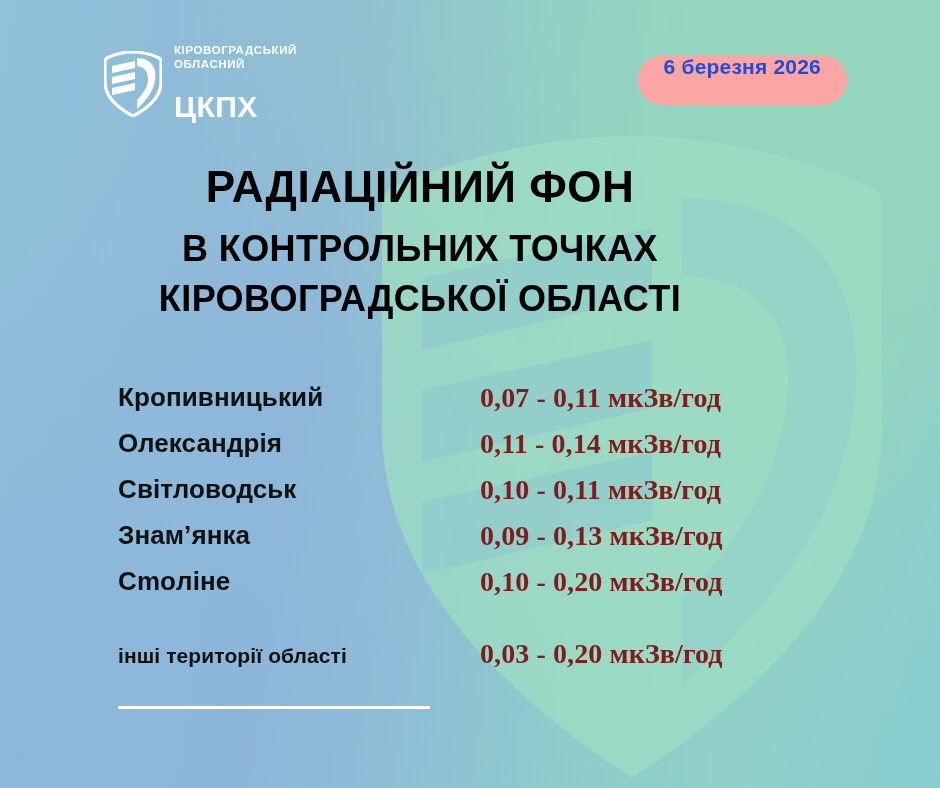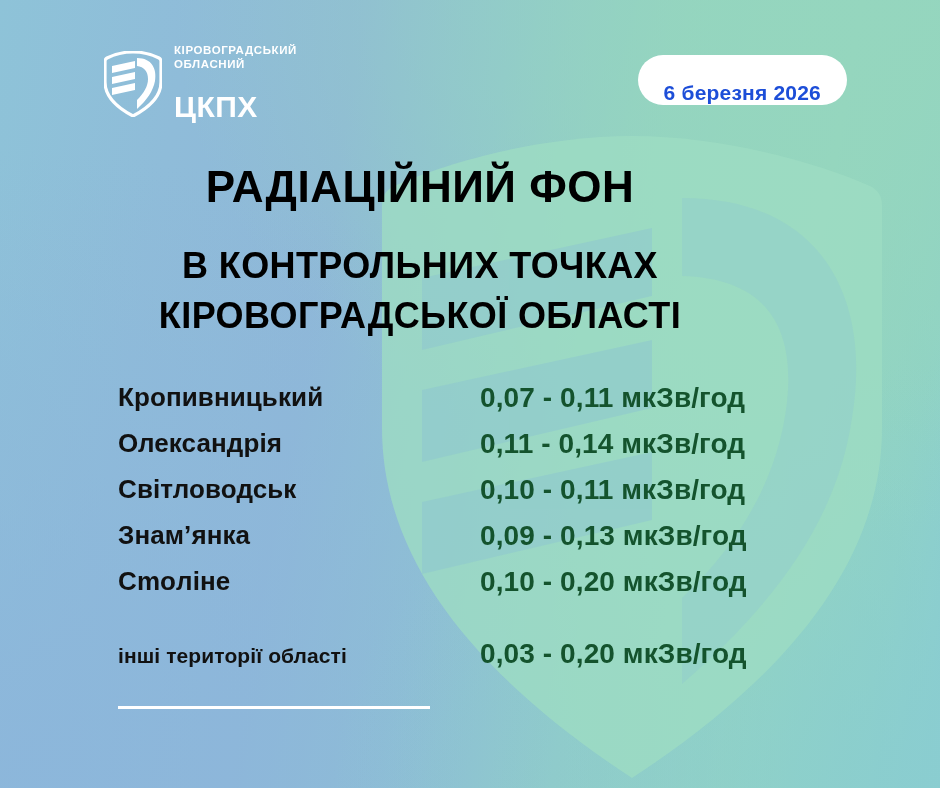--- a/index.html
+++ b/index.html
@@ -99,24 +99,24 @@
     line-height: 32px;
     margin-top: 20px;
   }
 
   .date-badge {
     position: absolute;
     right: 93px;
     top: 55px;
     min-width: 152px;
     height: 50px;
-    background: #ffffff;
+    background: #fca5a5;
     border-radius: 25px;
     display: flex;
-    align-items: flex-end;
+    align-items: flex-start;
     justify-content: center;
     padding: 0 26px;
     box-sizing: border-box;
   }
   .date-badge span {
     color: #1d4ed8;
     font-size: 21px;
     font-weight: 800;
     letter-spacing: 0.2px;
     white-space: nowrap;
@@ -136,21 +136,21 @@
     font-weight: 800;
     letter-spacing: 0.5px;
     line-height: 54px;
   }
   .title-l2, .title-l3 {
     font-size: 36px;
     font-weight: 800;
     letter-spacing: 0.4px;
     line-height: 50px;
   }
-  .title-l2 { margin-top: 27px; }
+  .title-l2 { margin-top: 10px; }
 
   
   .rows {
     position: absolute;
     left: 118px;
     top: 382px;
     width: 760px;
   }
   .row {
     display: flex;
@@ -160,25 +160,26 @@
   .row-name {
     width: 362px;
     flex: 0 0 362px;
     color: #111111;
     font-size: 26px;
     font-weight: 800;
     letter-spacing: 0.1px;
     white-space: nowrap;
   }
   .row-value {
-    color: #14532d;
+    color: #7f1d1d;
     font-size: 28px;
     font-weight: 800;
     letter-spacing: 0.1px;
     white-space: nowrap;
+    font-family: Liberation Serif, serif;
   }
 
   .row-other {
     display: flex;
     align-items: baseline;
     position: absolute;
     left: 118px;
     top: 638px;
     width: 760px;
   }

